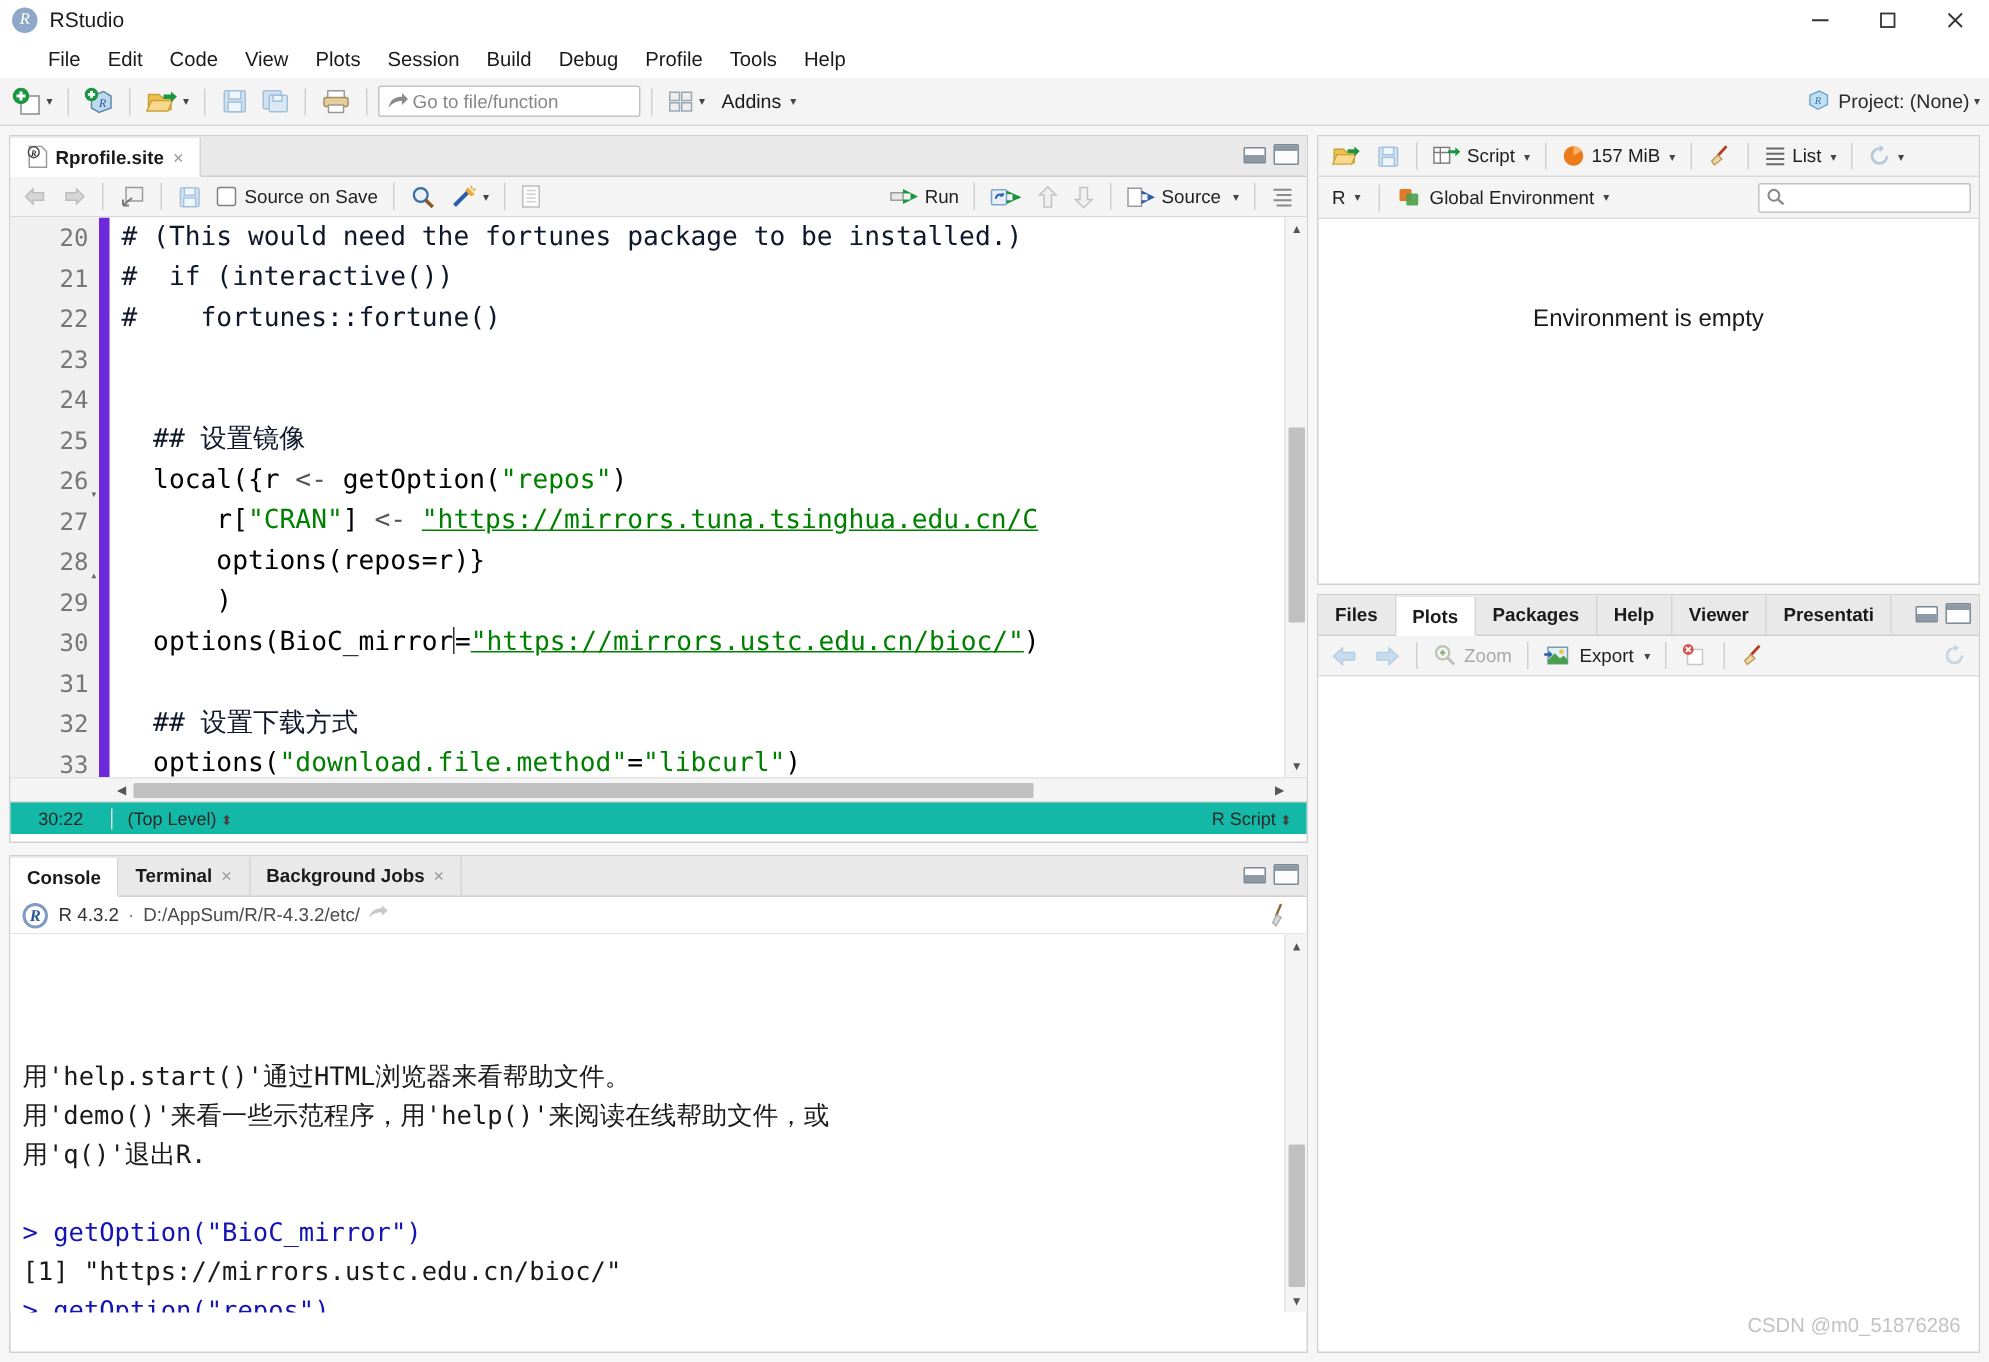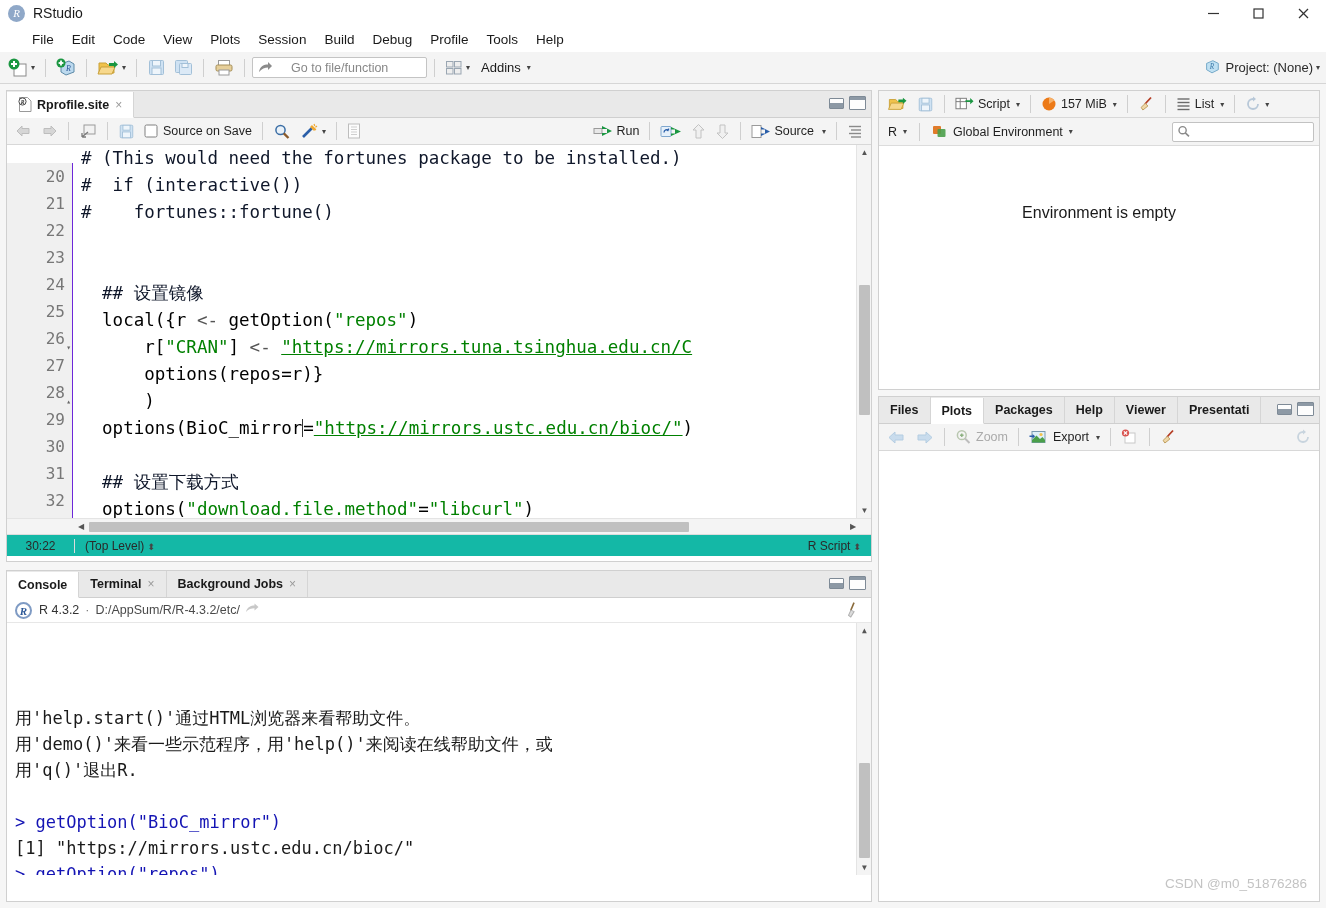--- a/index.html
+++ b/index.html
@@ -44,21 +44,21 @@
     background: #f4f4f4; border-bottom: 1px solid #d6d6d6;
     display: flex; align-items: center; padding-left: 5px; gap: 2px;
   }
   .tb-btn { display: flex; align-items: center; height: 24px; padding: 0 3px; cursor: default; }
   .sep { width: 1px; height: 18px; background: #cfcfcf; margin: 0 5px; }
   .caret { font-size: 8px; color: #444; margin-left: 3px; }
   .gofile {
     display: flex; align-items: center; width: 175px; height: 21px;
     border: 1px solid #c4c4c4; background: #fff; border-radius: 2px; padding-left: 4px;
   }
-  .gofile .ph { font-size: 12.5px; color: #888; margin-left: 18px; }
+  .gofile .ph { font-size: 12.5px; color: #888; margin-left: 2px; }
   .addins { font-size: 13px; color: #1a1a1a; padding: 0 3px; }
   .project-ind {
     position: absolute; right: 6px; top: 6px; display: flex; align-items: center;
     font-size: 13px; color: #2a2a2a;
   }
 
   
   .pane { position: absolute; background: #fff; border: 1px solid #d0d0d0; }
   .tabstrip {
     height: 27px; background: #e9e9e9; display: flex; align-items: flex-end;
@@ -82,21 +82,21 @@
     display: flex; align-items: center; padding: 0 4px; gap: 1px;
   }
   .ptb { display: flex; align-items: center; height: 22px; padding: 0 4px; font-size: 12.5px; color: #1f1f1f; cursor: default; }
   .ptb.dim { color: #aaa; }
 
   
   #source { left: 6px; top: 90px; width: 866px; height: 472px; }
   .editor-wrap { position: relative; height: 373px; background: #fff; overflow: hidden; }
   .gutter {
     position: absolute; left: 0; top: 0; width: 66px; height: 100%;
-    background: #f0f0f0; border-right: 1px solid #6d28d9; margin-top: 18px;
+    background: #f0f0f0; border-right: 7px solid #6d28d9;
   }
   .codearea {
     position: absolute; left: 66px; top: 0; right: 0; height: 100%;
     font-family: "DejaVu Sans Mono", monospace; font-size: 17.5px; line-height: 27px;
     white-space: pre; overflow: hidden;
   }
   .lnum {
     height: 27px; line-height: 27px; text-align: right; padding-right: 7px;
     font-family: "DejaVu Sans Mono", monospace; font-size: 16px; color: #777;
     position: relative;

